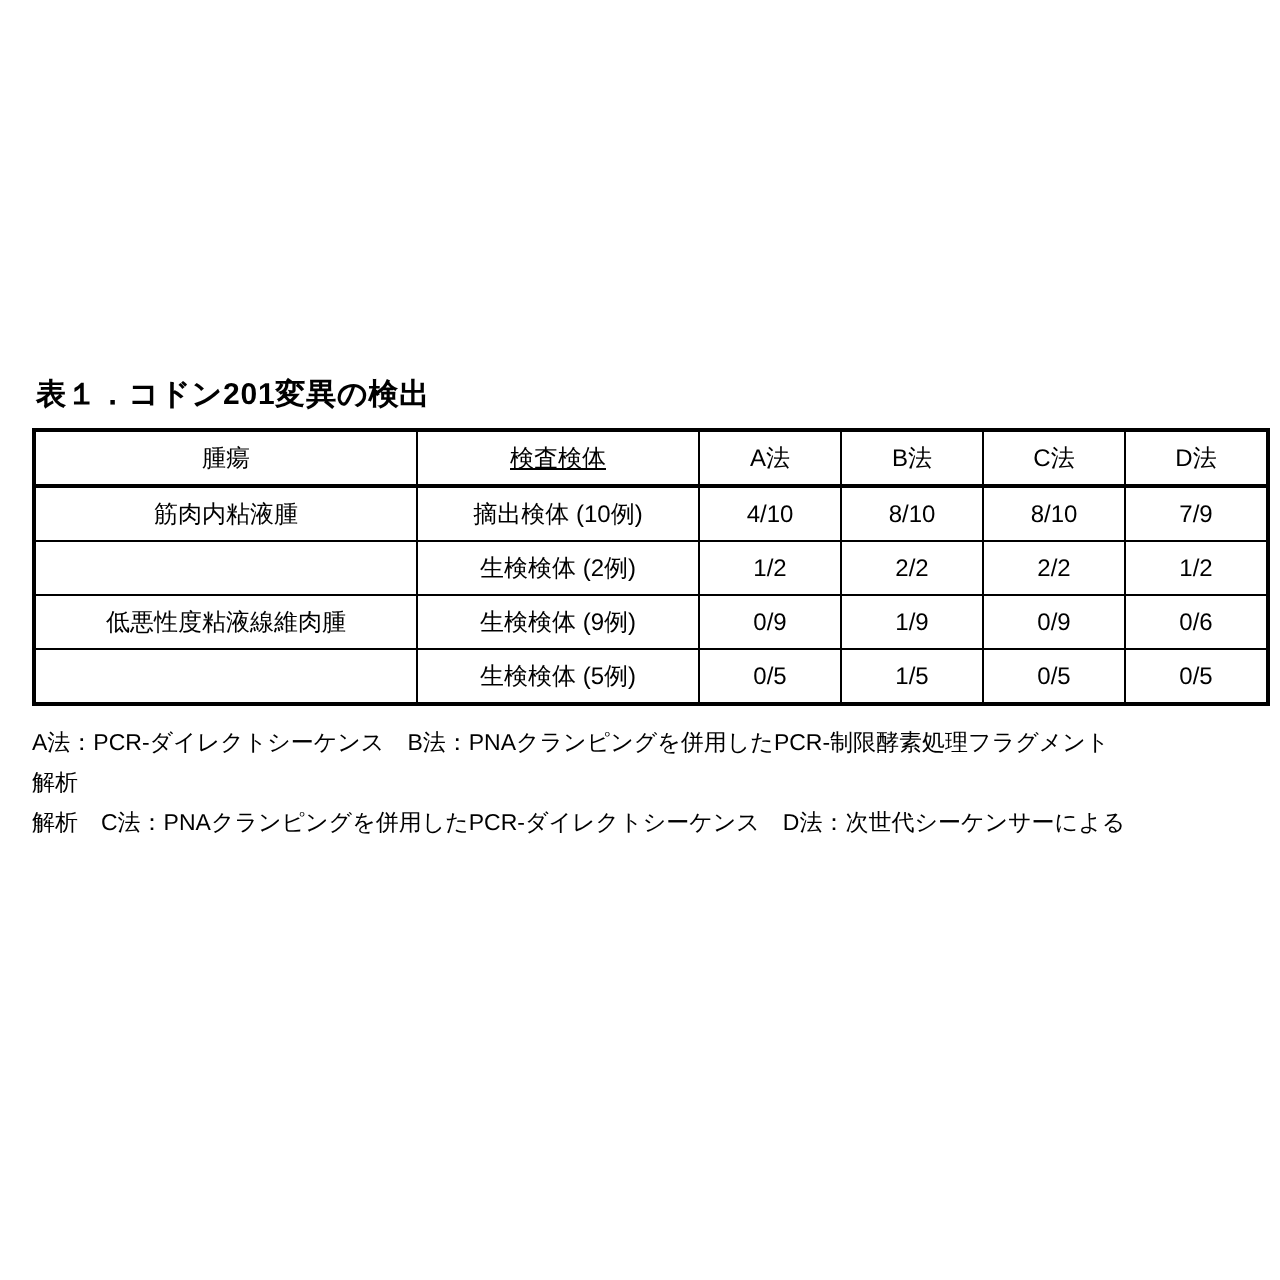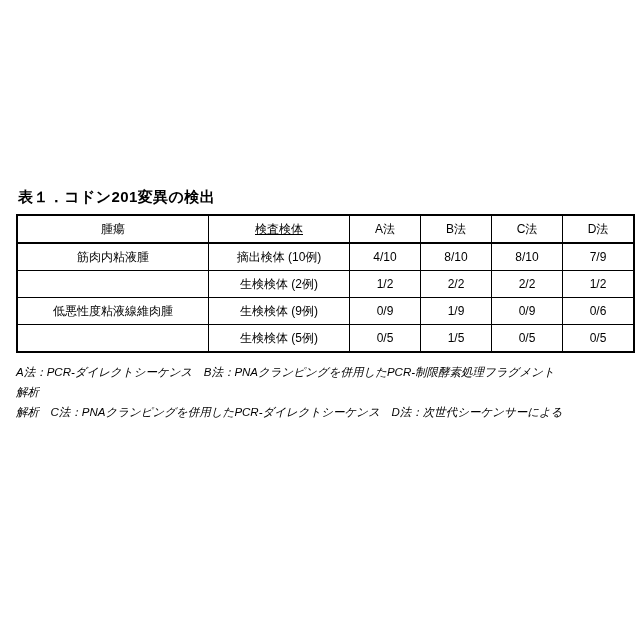--- a/index.html
+++ b/index.html
@@ -84,21 +84,20 @@
   }
   .footnotes {
     margin-top: 9px;
     font-size: 11.5px;
     line-height: 1.75;
     color: #000;
     width: 612px;
   }
   .footnotes div {
     white-space: normal;
-    font-style: italic;
   }
 </style>
 </head>
 <body>
 
 <div class="page">
 
   <div class="table-caption">表１．コドン201変異の検出</div>
 
   <table class="codon-table">

